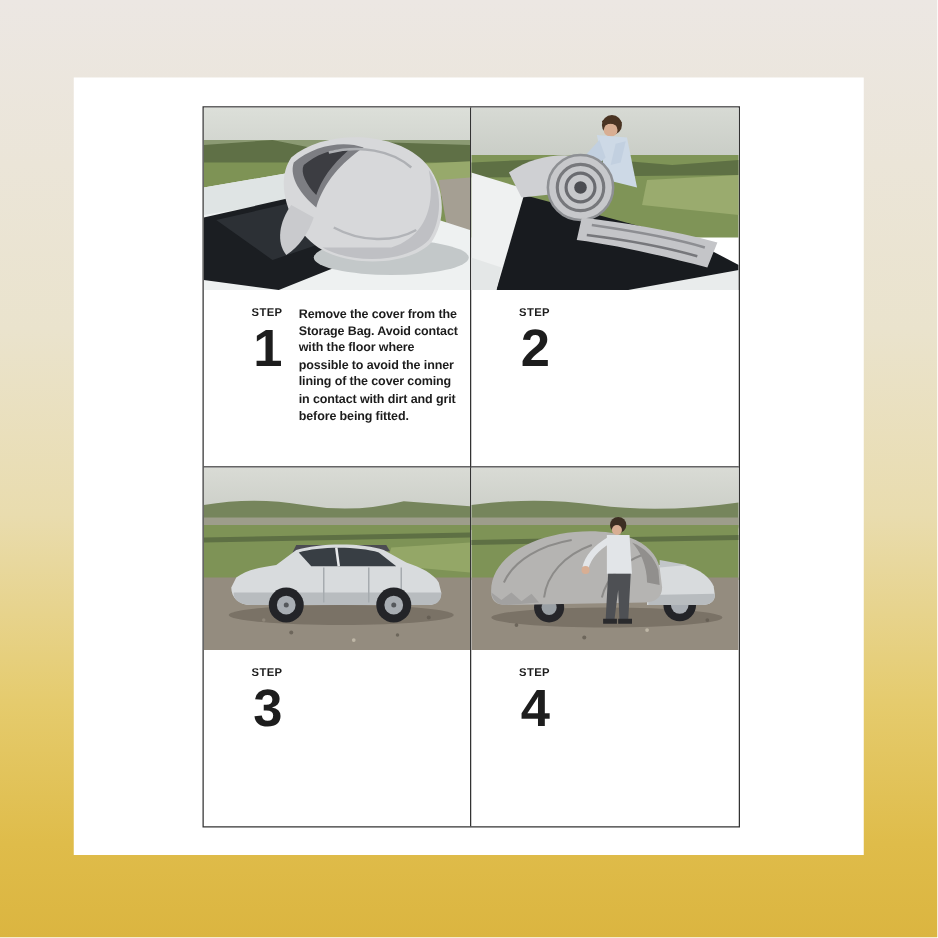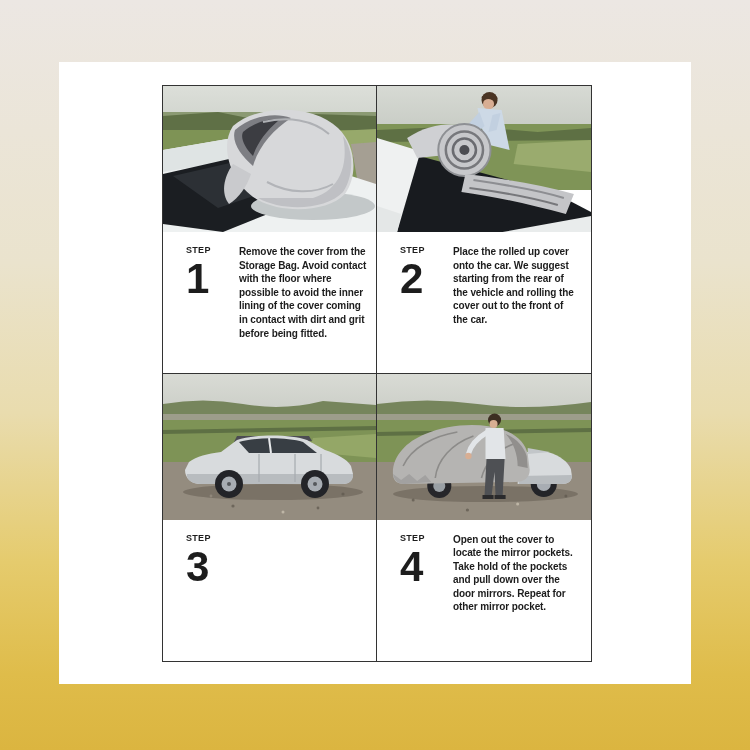--- a/index.html
+++ b/index.html
@@ -21,21 +21,21 @@
     display:grid; grid-template-columns:1fr 1fr; grid-template-rows:1fr 1fr;
   }
   .panel { display:flex; flex-direction:column; overflow:hidden; }
   .panel.b-right  { border-right:1.5px solid #333333; }
   .panel.b-bottom { border-bottom:1.5px solid #333333; }
 
   .photo { height:146px; flex:none; overflow:hidden; }
   .photo svg { display:block; width:100%; height:100%; }
 
   .caption { flex:1; display:flex; padding:13px 8px 0 23px; }
-  .step-col { width:40px; flex:none; text-align:left; }
+  .step-col { width:40px; flex:none; text-align:right; }
   .step-label {
     font-size:9px; font-weight:700; letter-spacing:.3px; color:#1d1d1d;
   }
   .step-number {
     font-size:42px; font-weight:600; line-height:1; margin-top:3px; color:#1d1d1d;
   }
   .step-text {
     margin-left:13px; font-size:10px; font-weight:600; line-height:13.6px;
     color:#1c1c1c; white-space:pre; letter-spacing:-0.1px;
   }
@@ -123,26 +123,20 @@
             <path d="M88,88 C120,92 160,98 196,108 L188,128 C150,118 115,110 84,106 Z" fill="#c4c5c8"></path>
             <path d="M96,94 C130,99 160,104 186,112" stroke="#8d8e92" stroke-width="2" fill="none"></path>
             <path d="M92,102 C124,106 152,111 180,119" stroke="#55565a" stroke-width="2" fill="none" opacity=".7"></path>
           </svg>
         </div>
         <div class="caption">
           <div class="step-col">
             <div class="step-label">STEP</div>
             <div class="step-number">2</div>
           </div>
-          <div class="step-text">Place the rolled up cover
-onto the car. We suggest
-starting from the rear of
-the vehicle and rolling the
-cover out to the front of
-the car.</div>
         </div>
       </div>
 
       <div class="panel b-right">
         <div class="photo" title="Side view of a silver saloon with the rolled cover on the roof">
           <svg viewBox="0 0 213 146" preserveAspectRatio="none">
             <defs>
               <linearGradient id="p3sky" x1="0" y1="0" x2="0" y2="1">
                 <stop offset="0" stop-color="#d9dbd5"></stop>
                   <stop offset="1" stop-color="#cbcec7"></stop>
@@ -223,24 +217,18 @@
             <path d="M109,85 L127,85 L125,122 L118,122 L117,98 L114,122 L107,122 Z" fill="#4e5054"></path>
             <rect x="105" y="121" width="11" height="4" fill="#2a2a2c"></rect>
             <rect x="117" y="121" width="11" height="4" fill="#2a2a2c"></rect>
           </svg>
         </div>
         <div class="caption">
           <div class="step-col">
             <div class="step-label">STEP</div>
             <div class="step-number">4</div>
           </div>
-          <div class="step-text">Open out the cover to
-locate the mirror pockets.
-Take hold of the pockets
-and pull down over the
-door mirrors. Repeat for
-other mirror pocket.</div>
         </div>
       </div>
 
     </div>
   </div>
 </div>
 
 </body></html>

